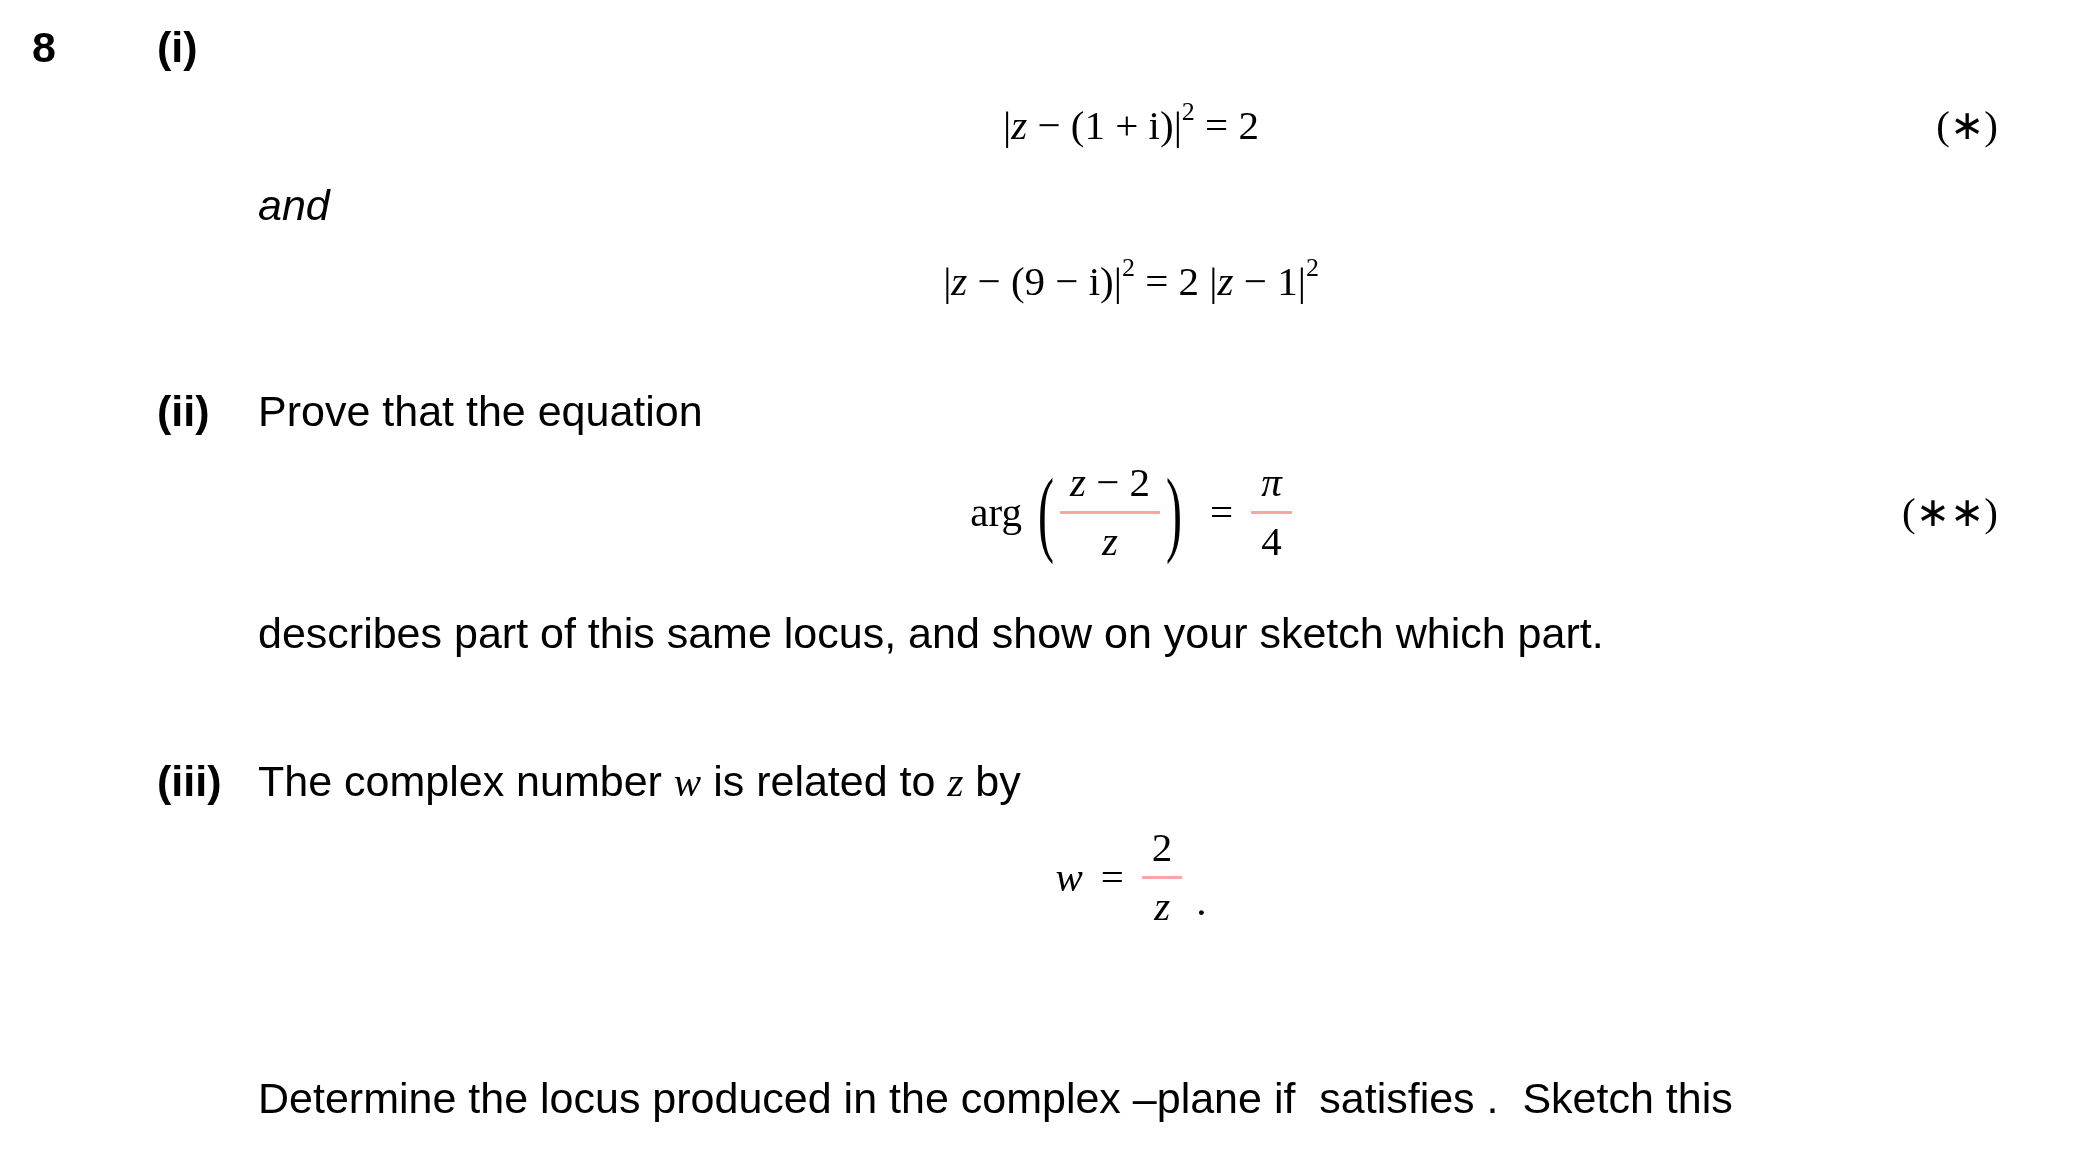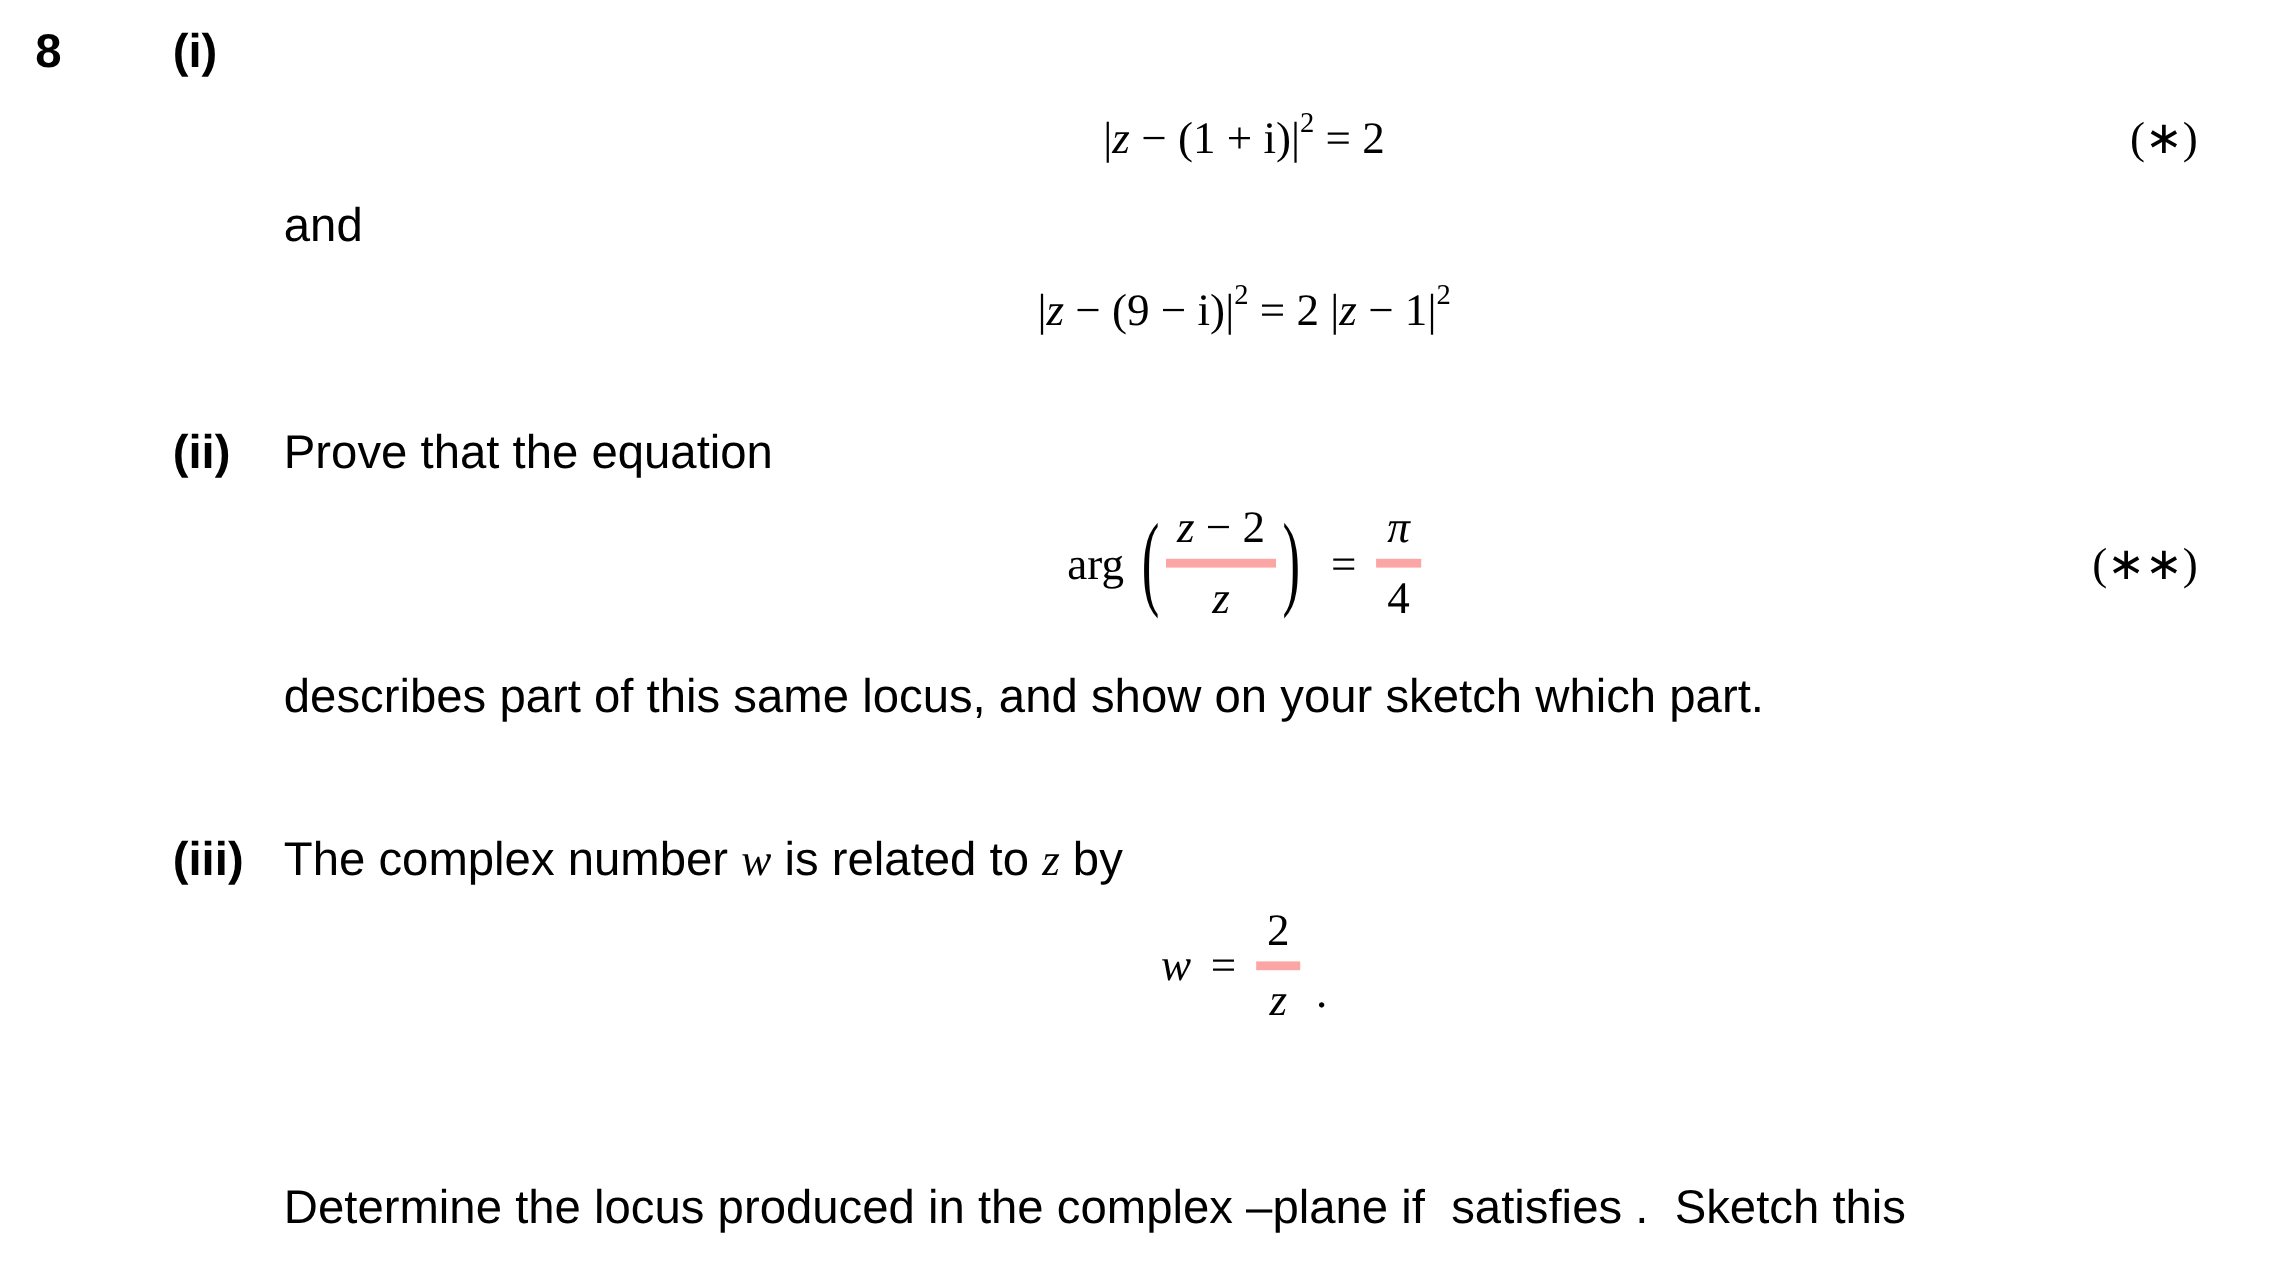--- a/index.html
+++ b/index.html
@@ -19,35 +19,35 @@
   .math { font-family: "Liberation Serif", serif; font-size: 41px; }
   .mi   { font-family: "Liberation Serif", serif; font-style: italic; font-size: 41px; }
   sup.exp { font-size: 26px; vertical-align: 19px; line-height: 0; font-family: "Liberation Serif", serif; }
 
   .eqrow { position: relative; margin-left: 226px; display: flex; justify-content: center; align-items: center; }
   .eqtext { text-align: center; white-space: pre; }
   .eqtag { position: absolute; right: 6px; top: 50%; transform: translateY(-50%);
            font-family: "Liberation Serif", serif; font-size: 41px; }
 
   .frac { display: inline-flex; flex-direction: column; align-items: center; text-align: center; line-height: 1.05; }
-  .frac .num { border-bottom: 8px solid #fca5a5; padding: 0 10px 7px; white-space: pre; }
+  .frac .num { border-bottom: 3px solid #fca5a5; padding: 0 10px 7px; white-space: pre; }
   .frac .den { padding: 6px 10px 0; white-space: pre; }
 
   .bigparen { display: inline-block; transform: scaleY(2.0); font-size: 48px; line-height: 1;
               font-family: "Liberation Serif", serif; font-weight: 400; }
   .lp { margin: 0 6px 0 10px; }
   .rp { margin: 0 10px 0 6px; }
   .eq-op { margin: 0 18px; white-space: pre; }
   .fn-label { margin-right: 6px; }
   .period-low { position: relative; top: 24px; margin-left: 14px; }
 
   .para { margin-left: 226px; white-space: pre-wrap; line-height: 54px; }
 
   #eq-star-row { margin-top: 14px; min-height: 70px; }
-  #and-row     { margin-top: 18px; }
+  #and-row     { margin-top: 18px; font-style: italic; }
   #eq-two-row  { margin-top: 12px; min-height: 70px; }
   #outro-i-row { margin-top: 18px; }
   #row-ii-head { margin-top: 68px; }
   #eq-arg-row  { margin-top: 6px; min-height: 132px; }
   #outro-ii-row { margin-top: 28px; }
   #row-iii-head { margin-top: 92px; }
   #eq-w-row    { margin-top: 10px; min-height: 116px; }
   #para-block  { margin-top: 28px; }
 </style>
 </head>

